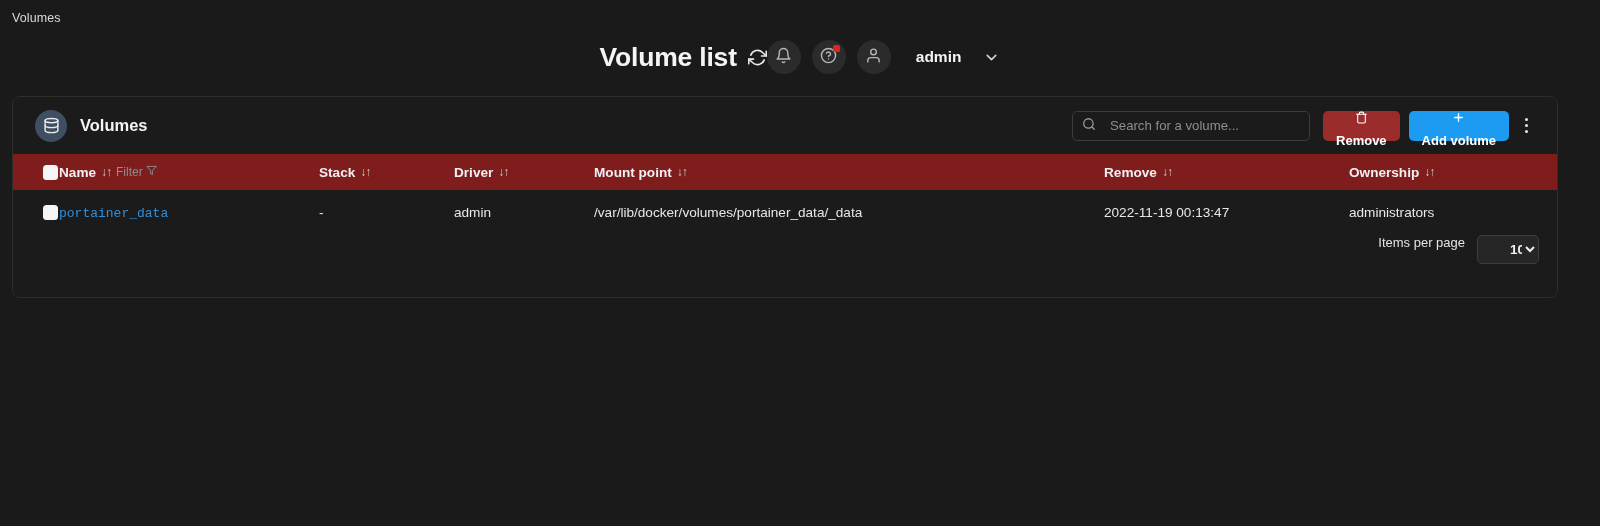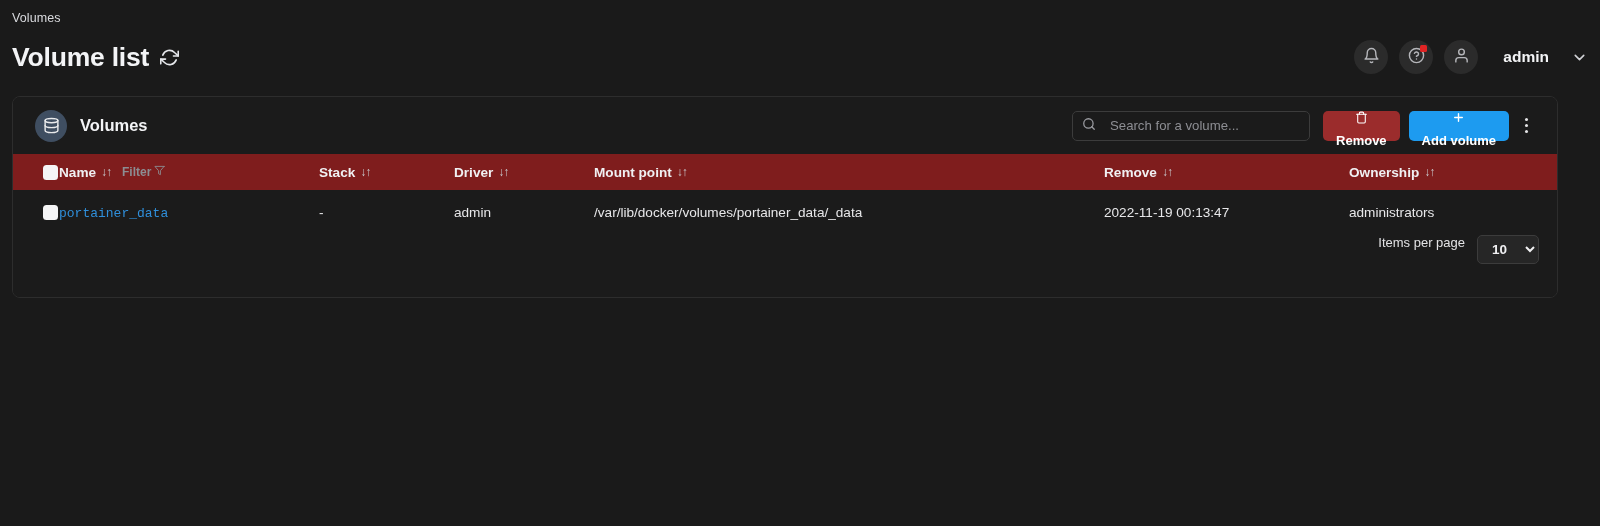--- a/index.html
+++ b/index.html
@@ -24,21 +24,21 @@
 
   
   .page-header {
     position: absolute;
     left: 12px;
     top: 38px;
     right: 12px;
     height: 38px;
     display: flex;
     align-items: center;
-    justify-content: space-between;
+    justify-content: center;
   }
   .title-wrap { display: flex; align-items: center; gap: 11px; }
   .page-title {
     font-size: 26.5px;
     font-weight: bold;
     color: #f3f4f6;
     letter-spacing: -0.2px;
   }
   .refresh-icon { display: block; color: #e5e7eb; }
 
@@ -163,23 +163,22 @@
     font-size: 13.6px;
     font-weight: bold;
     color: #f0f0f2;
     padding: 0;
     vertical-align: middle;
   }
   .th-inner { display: flex; align-items: center; gap: 5px; }
   .sort-ic { color: #c9cace; font-size: 12px; letter-spacing: -1px; }
   .filter-lbl {
     color: #8c8d92;
-    font-weight: bold;
+    font-weight: normal;
     font-size: 12px;
-    margin-left: 6px;
     display: inline-flex;
     align-items: center;
     gap: 3px;
   }
   .col-check { width: 46px; padding-left: 0 !important; }
   .chk {
     width: 15px; height: 15px;
     background: #f5f5f6;
     border-radius: 3.5px;
     display: block;
@@ -214,21 +213,21 @@
   .per-page-lbl { font-size: 13px; color: #e3e3e5; }
   .per-page-sel {
     background: #262626;
     color: #f0f0f2;
     border: 1px solid #3c3c3c;
     border-radius: 5px;
     height: 29px;
     width: 62px;
     font-size: 13.5px;
     font-weight: bold;
-    padding-left: 10px;
+    padding-left: 28px;
     font-family: "Liberation Sans", sans-serif;
     outline: none;
     cursor: pointer;
   }
 </style>
 </head>
 <body>
 
 <div class="breadcrumb">
   <span>Volumes</span>

